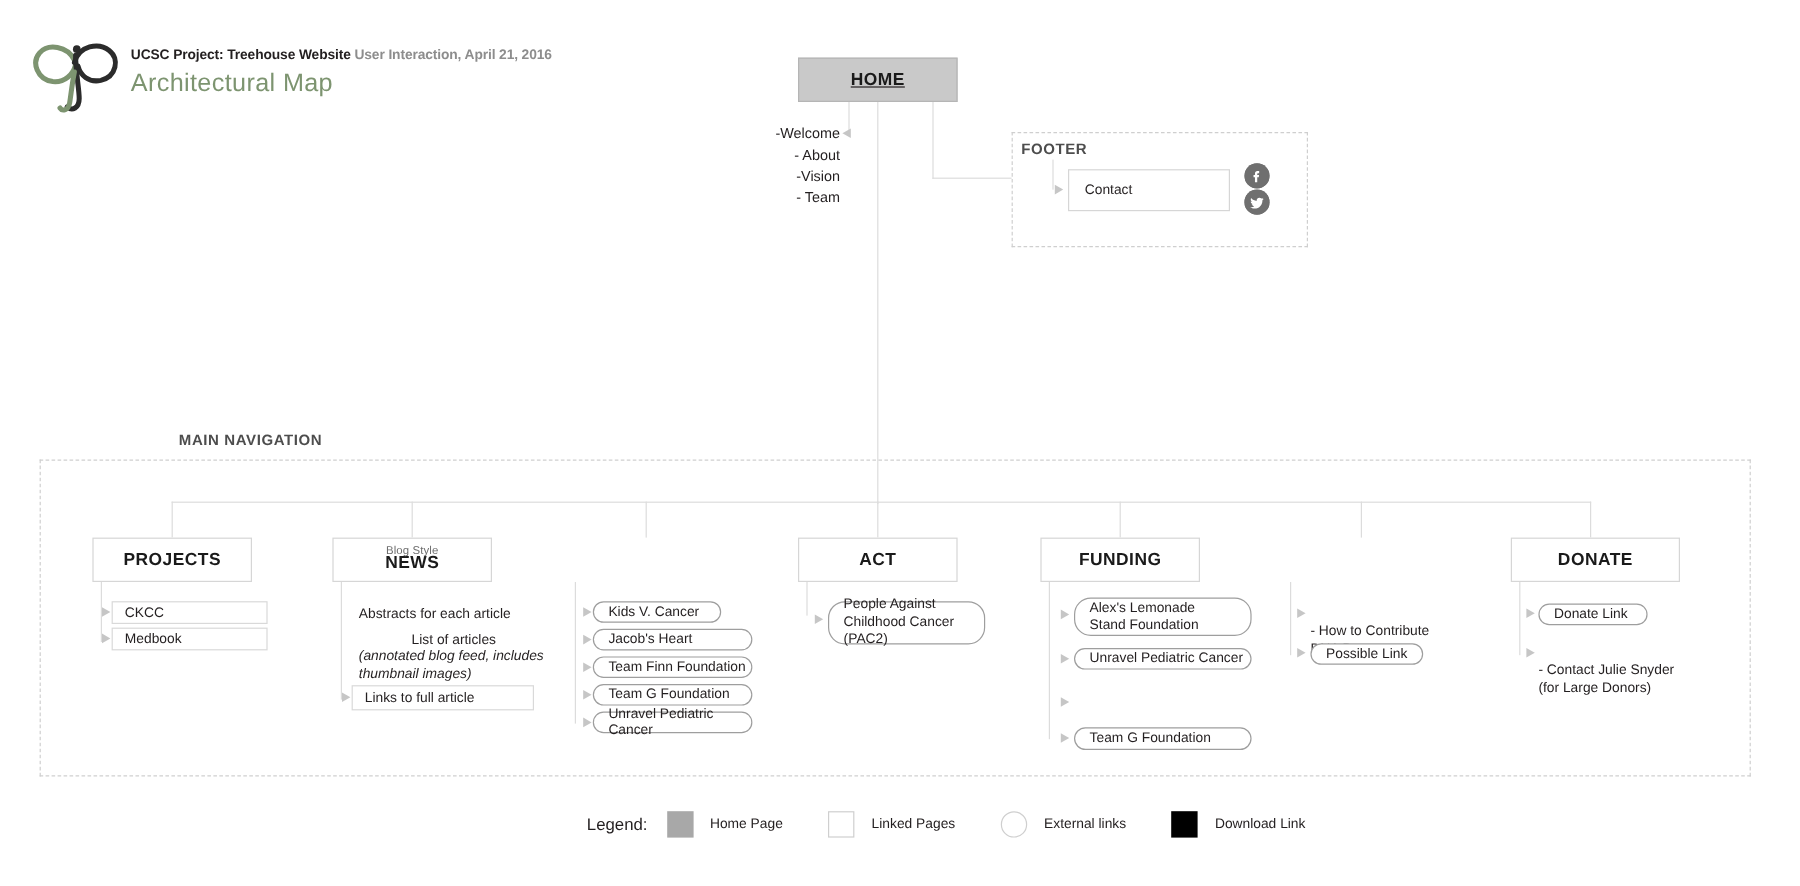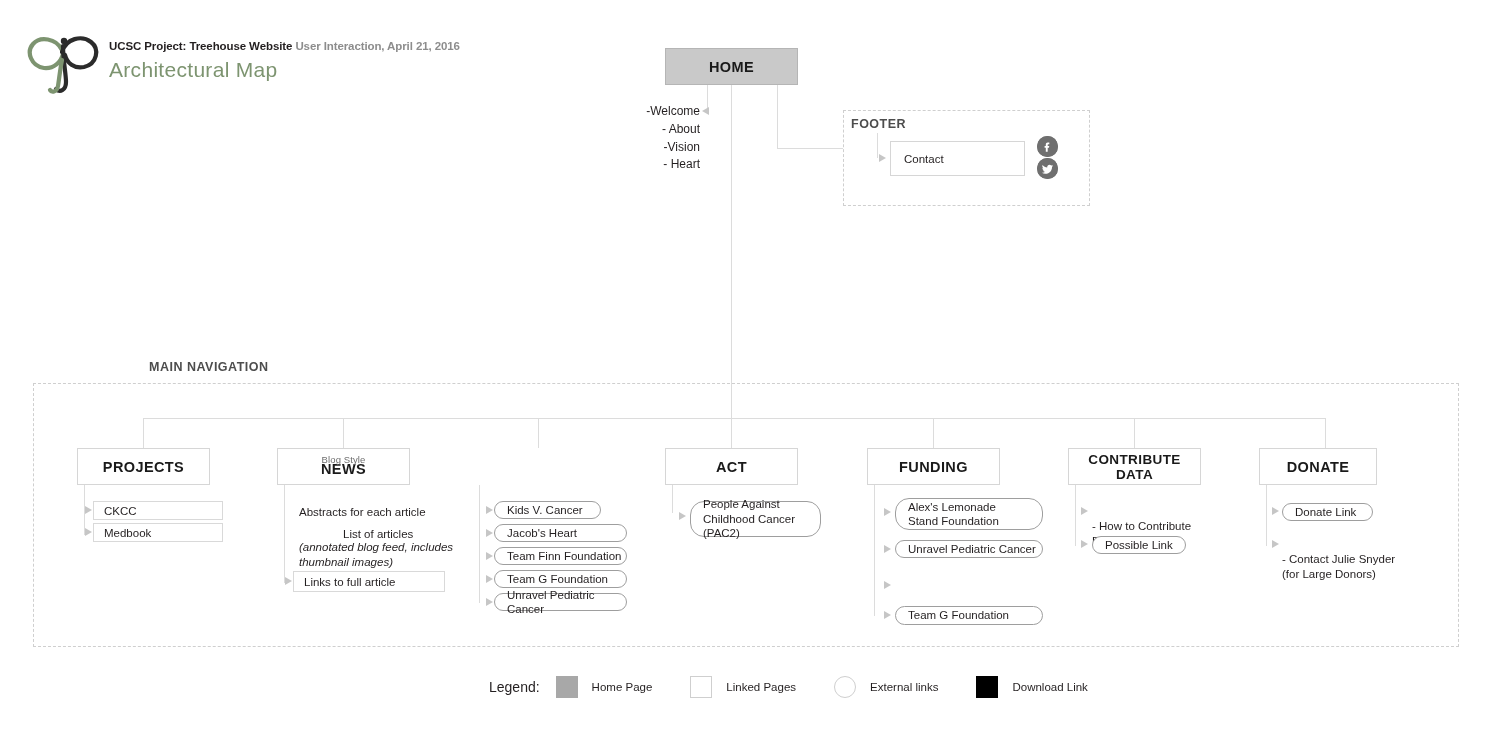--- a/index.html
+++ b/index.html
@@ -41,20 +41,21 @@
     background: #ffffff;
     border: 1px solid #d6d6d6;
     display: flex;
     align-items: center;
     justify-content: center;
     text-align: center;
   }
   .node.home {
     background: #c9c9c9;
     border-color: #b5b5b5;
+    text-decoration: underline;
   }
   .node-title {
     font-weight: bold;
     font-size: 14.5px;
     letter-spacing: 0.4px;
     color: #1a1a1a;
   }
   .node-title.small { font-size: 13.5px; }
   .sup-label {
     position: absolute;
@@ -192,21 +193,21 @@
 
   <div class="vline" style="left:707px; top:85px; height:26px;"></div>
   <div class="arrow-l" style="left:702px; top:107px;"></div>
   <div class="vline" style="left:731px; top:85px; height:335px;"></div>
   <div class="vline" style="left:777px; top:85px; height:64px;"></div>
   <div class="hline" style="left:777px; top:148px; width:66px;"></div>
 
   <div class="home-sub" style="left:560px; top:104px; width:140px;"><span>-Welcome</span></div>
   <div class="home-sub" style="left:560px; top:122px; width:140px;"><span>- About</span></div>
   <div class="home-sub" style="left:560px; top:140px; width:140px;"><span>-Vision</span></div>
-  <div class="home-sub" style="left:560px; top:157px; width:140px;"><span>- Heart</span></div>
+  <div class="home-sub" style="left:560px; top:157px; width:140px;"><span>- Team</span></div>
 
   <div class="group" style="left:843px; top:110px; width:247px; height:96px;"></div>
   <div class="group-label" style="left:851px; top:117px;">FOOTER</div>
   <div class="vline" style="left:877px; top:133px; height:25px;"></div>
   <div class="arrow-r" style="left:879px; top:154px;"></div>
   <div class="node" style="left:890px; top:141px; width:135px; height:35px; justify-content:flex-start; padding-left:13px;">
     <span style="font-size:11.5px;">Contact</span>
   </div>
   <div class="social" style="left:1037px; top:136px;">
     <svg width="21" height="21" viewBox="0 0 21 21">
@@ -304,35 +305,32 @@
   <div class="arrow-r" style="left:884px; top:545px;"></div>
   <div class="pill" style="left:895px; top:540px; width:148px; height:18px;">
     <span>Unravel Pediatric Cancer</span>
   </div>
   <div class="arrow-r" style="left:884px; top:581px;"></div>
   <div class="arrow-r" style="left:884px; top:611px;"></div>
   <div class="pill" style="left:895px; top:606px; width:148px; height:19px;">
     <span>Team G Foundation</span>
   </div>
 
-  <div class="node" style="left:1068px; top:448px; width:133px; height:37px;">
-    <span class="node-title small">CONTRIBUTE DATA</span>
-  </div>
   <div class="vline" style="left:1075px; top:485px; height:61px;"></div>
   <div class="arrow-r" style="left:1081px; top:507px;"></div>
   <div class="plain" style="left:1092px; top:504px; width:150px;">
     <span>- How to Contribute
   DNA Data</span>
   </div>
   <div class="arrow-r" style="left:1081px; top:540px;"></div>
   <div class="pill" style="left:1092px; top:536px; width:94px; height:18px;">
     <span>Possible Link</span>
   </div>
 
-  <div class="node" style="left:1259px; top:448px; width:118px; height:37px;justify-content:center;">
+  <div class="node" style="left:1259px; top:448px; width:141px; height:37px;justify-content:center;">
     <span class="node-title">DONATE</span>
   </div>
   <div class="vline" style="left:1266px; top:485px; height:61px;"></div>
   <div class="arrow-r" style="left:1272px; top:507px;"></div>
   <div class="pill" style="left:1282px; top:503px; width:91px; height:18px;">
     <span>Donate Link</span>
   </div>
   <div class="arrow-r" style="left:1272px; top:540px;"></div>
   <div class="plain" style="left:1282px; top:537px; width:170px;">
     <span>- Contact Julie Snyder

